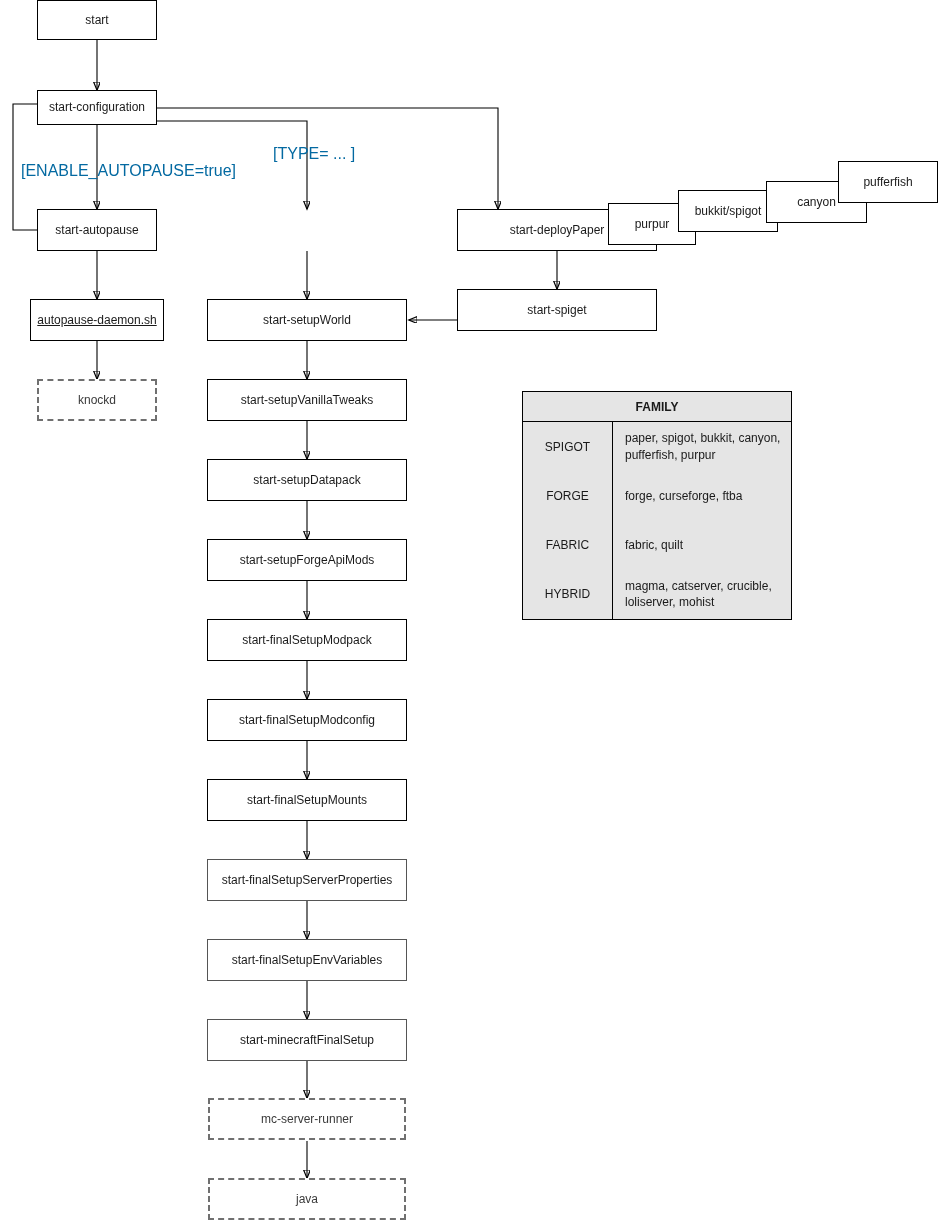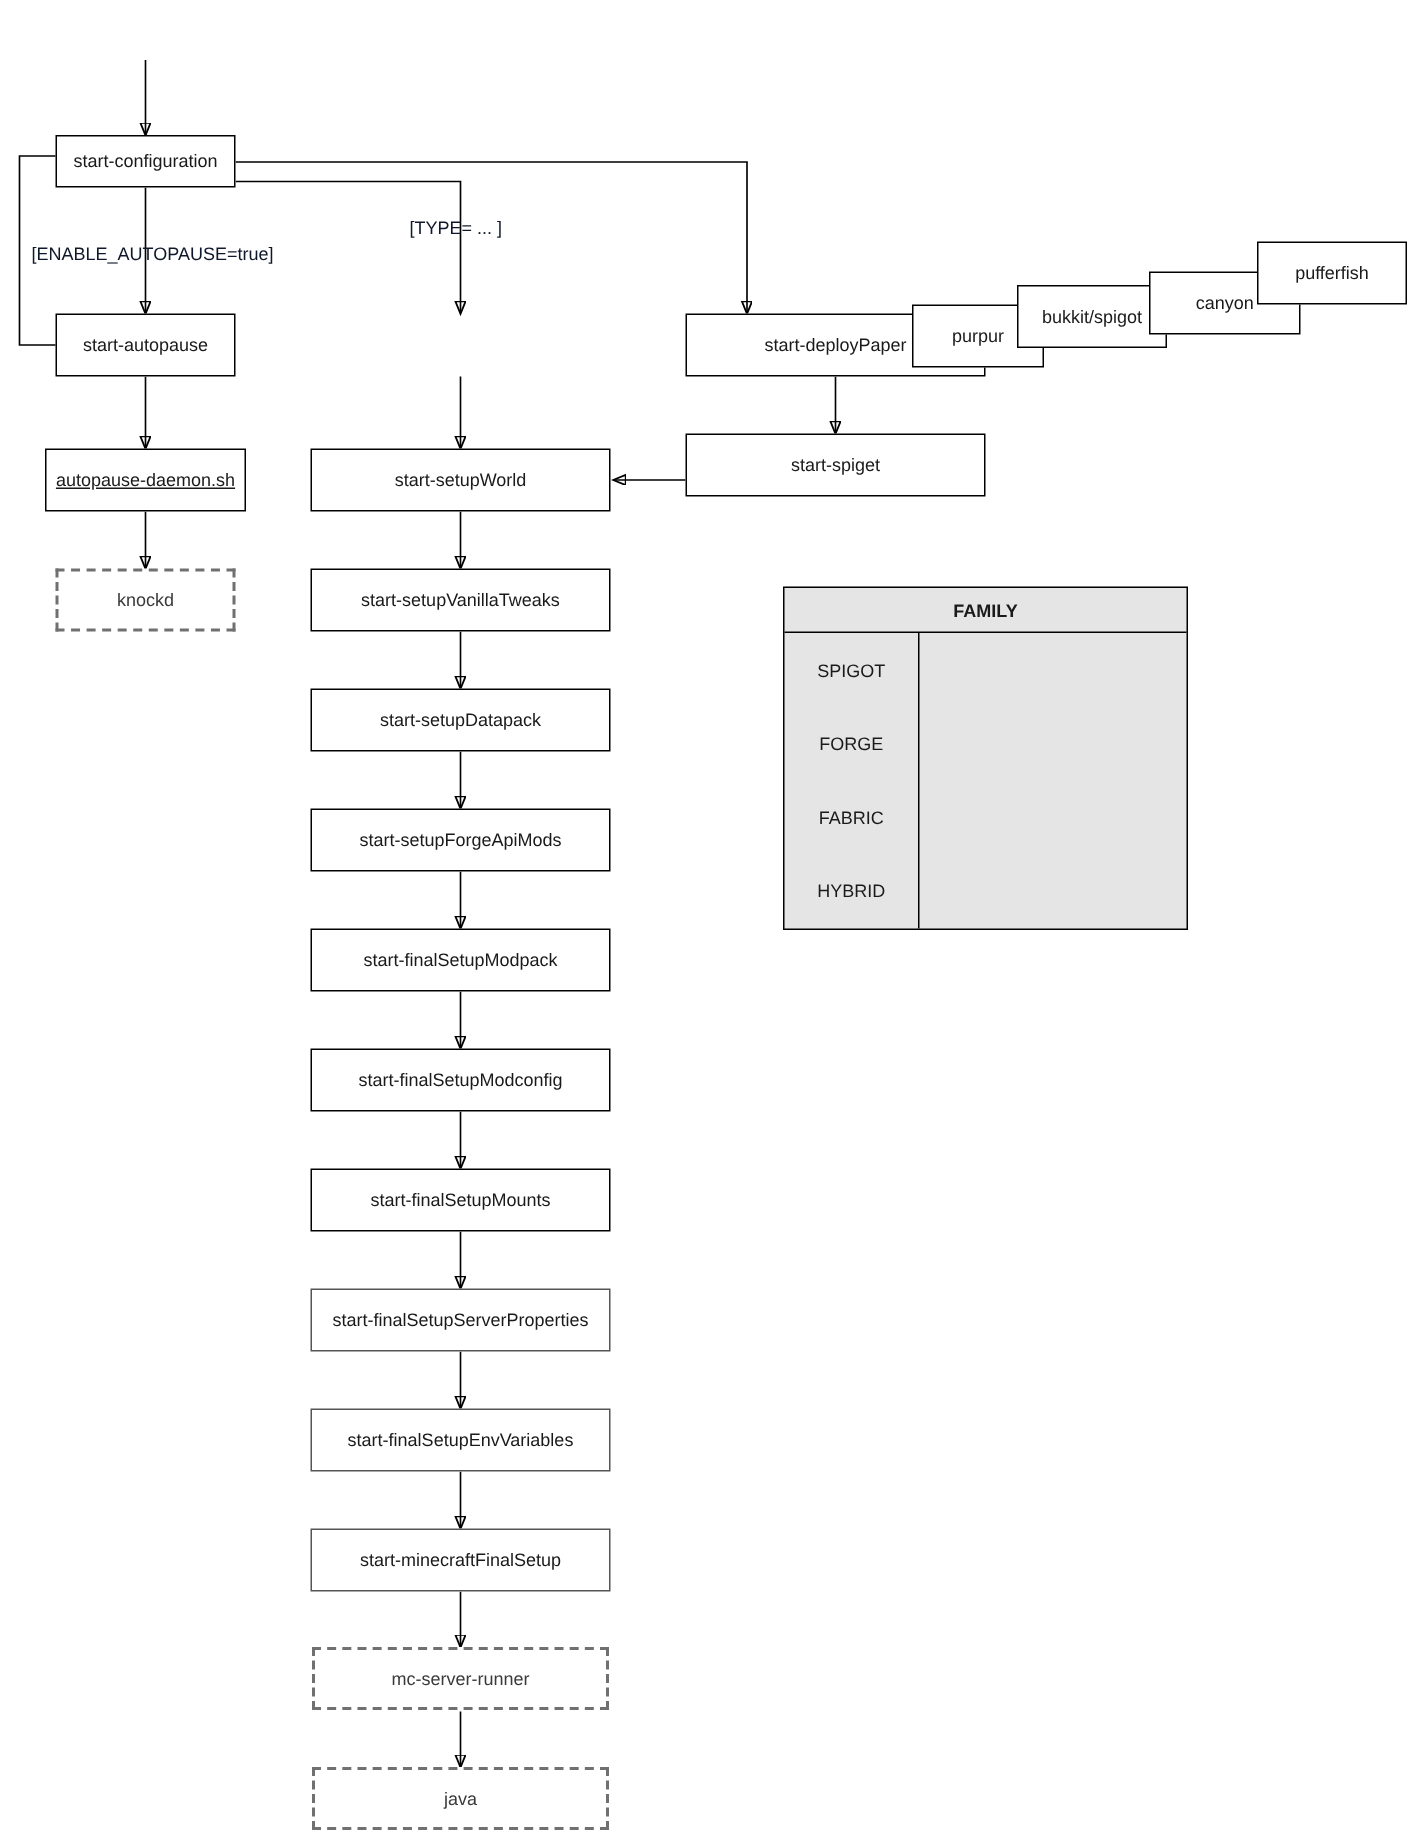--- a/index.html
+++ b/index.html
@@ -37,22 +37,22 @@
     color: #3a3a3a;
   }
   .node.thick {
     border: 1px solid #555555;
   }
   .node.stacked {
     z-index: 7;
   }
   .label {
     position: absolute;
-    font-size: 12px;
-    color: #0f172a;
+    font-size: 16px;
+    color: #0369a1;
     white-space: nowrap;
     z-index: 6;
     background: transparent;
   }
   svg#edges {
     position: absolute;
     left: 0;
     top: 0;
     width: 938px;
     height: 1221px;
@@ -159,20 +159,23 @@
     <path d="M307,581 L307,619" marker-end="url(#arrow)"></path>
     <path d="M307,661 L307,699" marker-end="url(#arrow)"></path>
     <path d="M307,741 L307,779" marker-end="url(#arrow)"></path>
     <path d="M307,821 L307,859" marker-end="url(#arrow)"></path>
     <path d="M307,901 L307,939" marker-end="url(#arrow)"></path>
     <path d="M307,981 L307,1019" marker-end="url(#arrow)"></path>
     <path d="M307,1061 L307,1098" marker-end="url(#arrow)"></path>
     <path d="M307,1141 L307,1178" marker-end="url(#arrow)"></path>
   </svg>
 
+  <div class="node" style="left:37px;  top:0px;    width:120px; height:40px;">
+    <span>start</span>
+  </div>
 
   <div class="node" style="left:37px;  top:90px;  width:120px; height:35px;">
     <span>start-configuration</span>
   </div>
 
   <div class="node" style="left:37px;  top:209px; width:120px; height:42px;">
     <span>start-autopause</span>
   </div>
 
   <div class="node" style="left:30px;  top:299px; width:134px; height:42px;text-decoration:underline;">
@@ -262,16 +265,22 @@
 
   <div class="family-table" style="left:522px; top:391px; width:270px; height:229px;">
     <div class="family-header">FAMILY</div>
     <div class="family-body">
       <div class="family-col-left">
         <div class="fam-cell">SPIGOT</div>
         <div class="fam-cell">FORGE</div>
         <div class="fam-cell">FABRIC</div>
         <div class="fam-cell">HYBRID</div>
       </div>
+      <div class="family-col-right">
+        <div class="fam-cell">paper, spigot, bukkit, canyon, pufferfish, purpur</div>
+        <div class="fam-cell">forge, curseforge, ftba</div>
+        <div class="fam-cell">fabric, quilt</div>
+        <div class="fam-cell">magma, catserver, crucible, loliserver, mohist</div>
+      </div>
     </div>
   </div>
 
 </div>
 
 </body></html>

